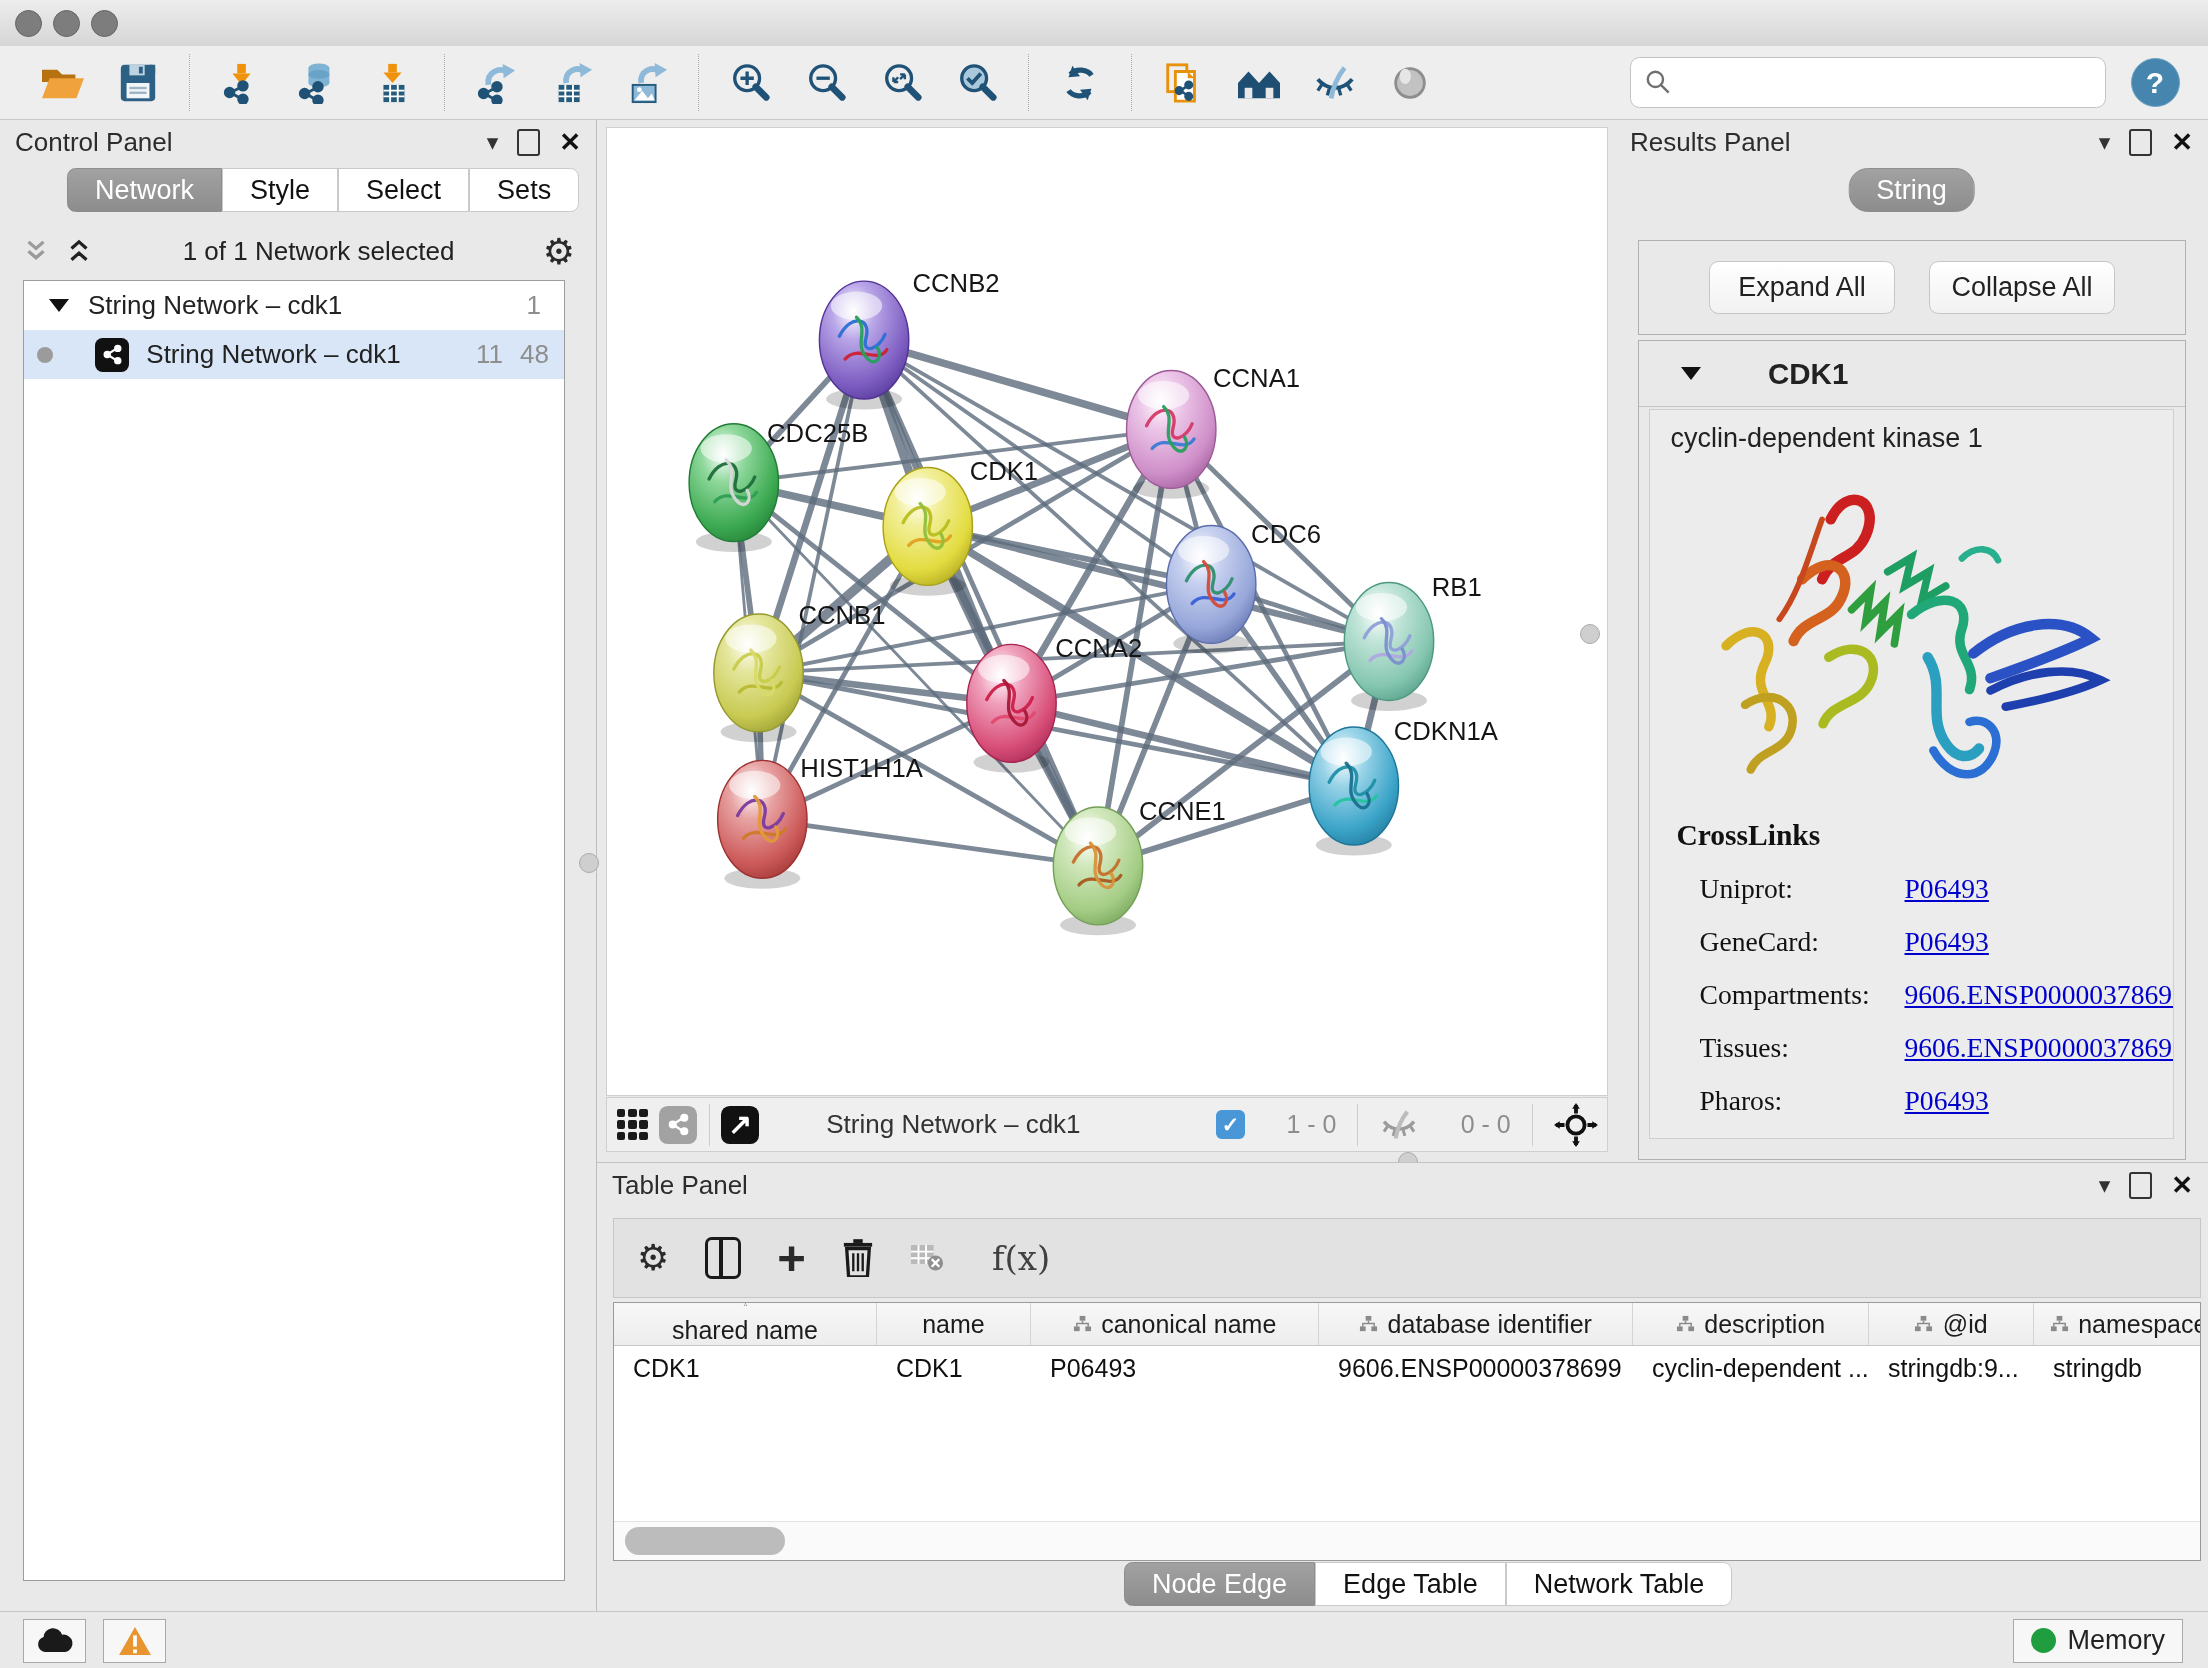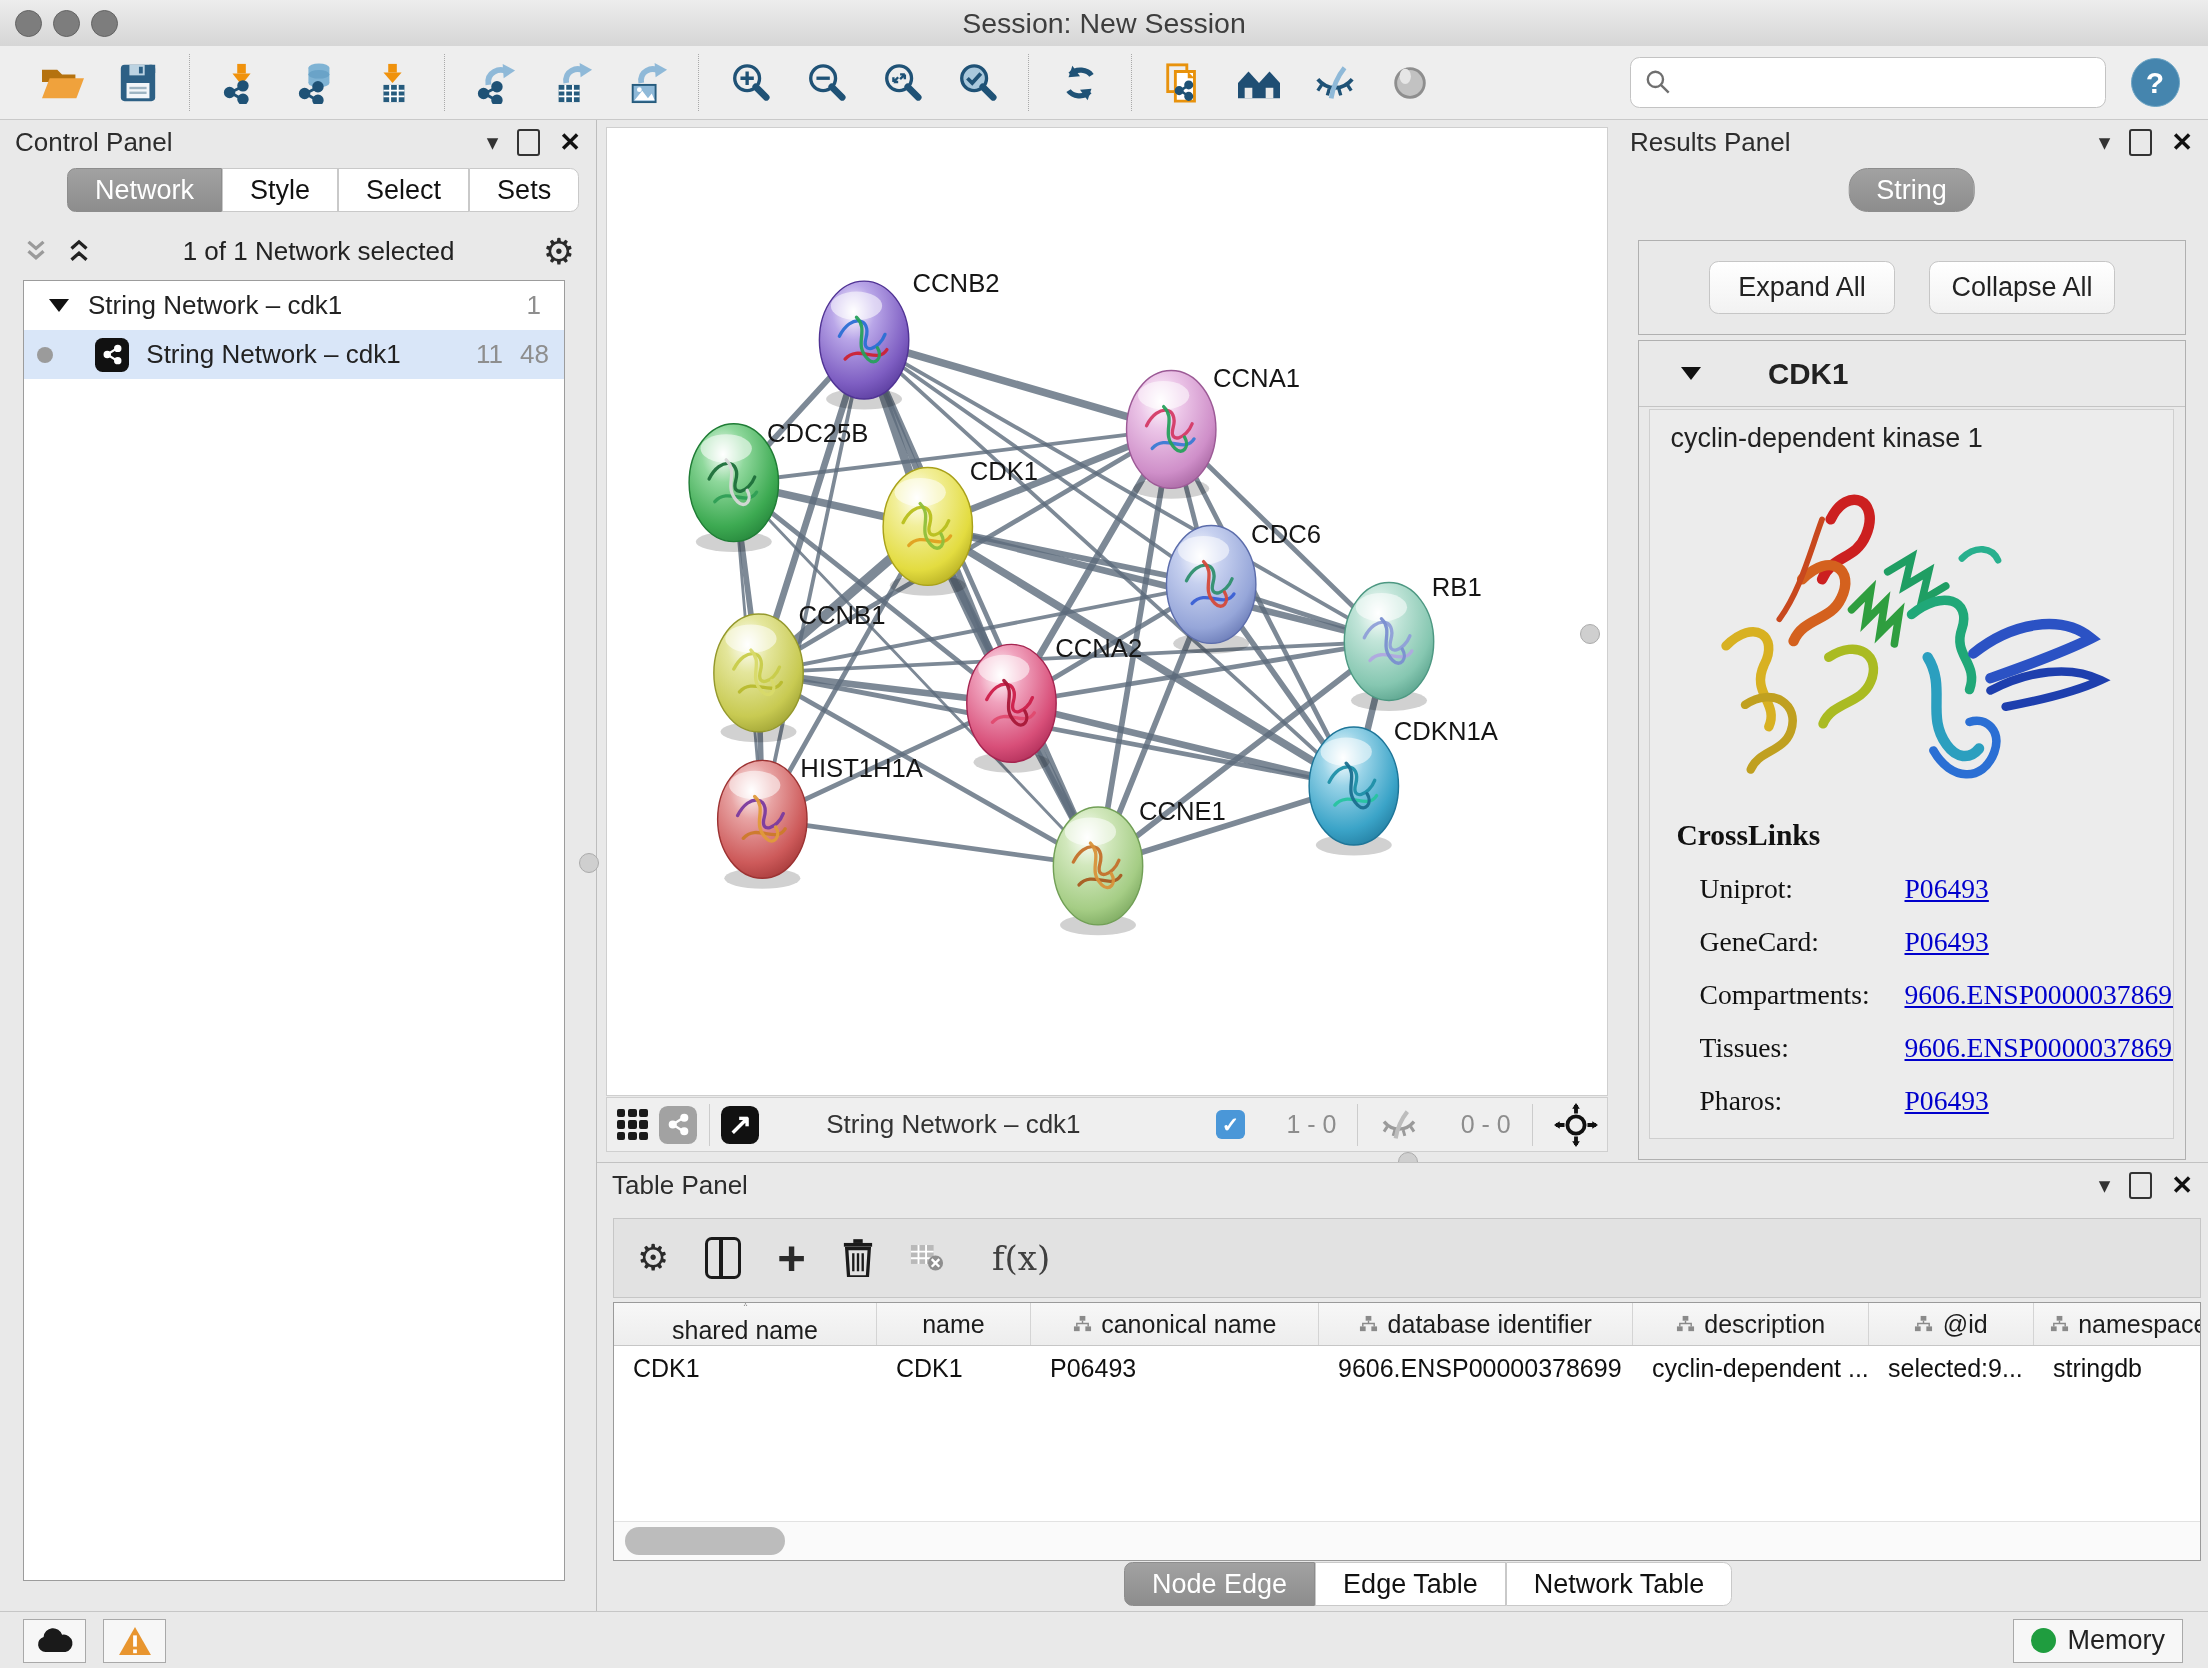--- a/index.html
+++ b/index.html
@@ -108,21 +108,20 @@
 </style>
 </head>
 <body>
 
 <div id="app">
 
   <div id="titlebar" class="abs">
     <span class="tl-dot" style="left:15px"></span>
     <span class="tl-dot" style="left:53px"></span>
     <span class="tl-dot" style="left:91px"></span>
-    <div id="win-title">Session: New Session</div>
   </div>
 
   <div id="toolbar" class="abs">
     <span class="tb-ic">
       <svg width="48" height="42" viewBox="0 0 50 44">
           <path d="M3 8 h16 l5 5 h14 v8 H3z" fill="#b5720f"></path>
           <path d="M3 38 L11 17 H47 L39 38z" fill="#f0a23c"></path>
         </svg>
     </span>
     <span class="tb-ic">
@@ -766,21 +765,21 @@
             </svg>
             <span>namespace</span>
           </div>
         </div>
       <div id="tbl-row">
           <div class="td" style="width: 263px;">CDK1</div>
           <div class="td" style="width: 154px;">CDK1</div>
           <div class="td" style="width: 288px;">P06493</div>
           <div class="td" style="width: 314px;">9606.ENSP00000378699</div>
           <div class="td" style="width: 236px;">cyclin-dependent ...</div>
-          <div class="td" style="width: 165px;">selected:9...</div>
+          <div class="td" style="width: 165px;">stringdb:9...</div>
           <div class="td" style="width: 190px;">stringdb</div>
         </div>
       <div id="tbl-scroll">
           <span id="tbl-thumb"></span>
         </div>
     </div>
     <div id="tp-tabs">
         <div class="tab sel">Node Edge</div>
         <div class="tab">Edge Table</div>
         <div class="tab">Network Table</div>

